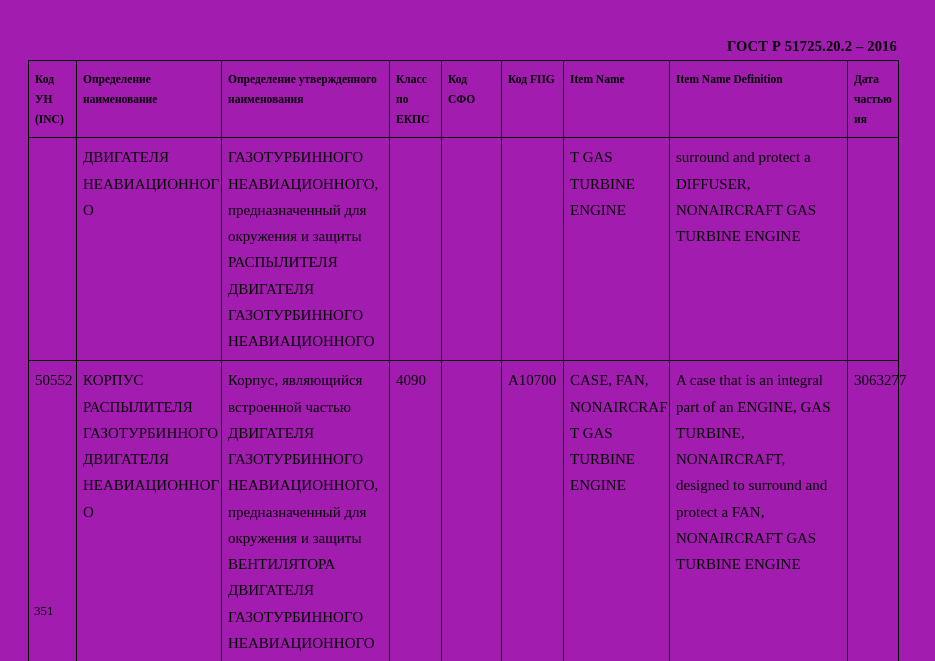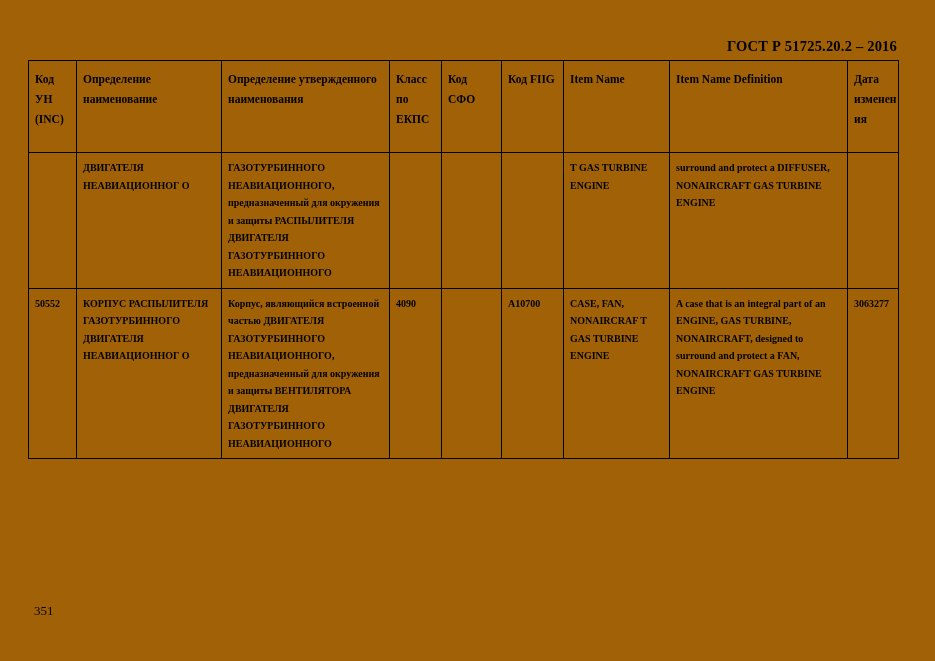--- a/index.html
+++ b/index.html
@@ -7,21 +7,21 @@
     padding: 0;
     background: #b0b0b0;
   }
   body {
     font-family: "Liberation Serif", serif;
   }
   .page {
     position: relative;
     width: 935px;
     height: 661px;
-    background: #a16207;
+    background: #a21caf;
     overflow: hidden;
   }
   .doc-header {
     position: absolute;
     top: 38px;
     right: 38px;
     font-family: "Liberation Serif", serif;
     font-size: 14.5px;
     font-weight: bold;
     color: #000;
@@ -33,32 +33,32 @@
     left: 28px;
     width: 870px;
     border-collapse: collapse;
     table-layout: fixed;
   }
   table.gost td, table.gost th {
     border: 1px solid #000;
     vertical-align: top;
     padding: 6px 5px 6px 6px;
     font-family: "Liberation Serif", serif;
-    font-size: 10px;
+    font-size: 15px;
     line-height: 1.75;
     color: #000;
     text-align: left;
-    font-weight: bold;
+    font-weight: normal;
   }
   table.gost thead th {
     font-weight: bold;
     font-size: 11.5px;
     line-height: 1.75;
     padding-top: 8px;
-    padding-bottom: 23px;
+    padding-bottom: 8px;
   }
   .page-number {
     position: absolute;
     left: 34px;
     top: 603px;
     font-family: "Liberation Serif", serif;
     font-size: 13px;
     color: #000;
   }
   
@@ -104,21 +104,21 @@
         <th class="cell-lines">Класс
 по
 ЕКПС</th>
         <th class="cell-lines">Код
 СФО</th>
         <th class="cell-lines">Код
 FIIG</th>
         <th class="cell-lines">Item Name</th>
         <th class="cell-lines">Item Name Definition</th>
         <th class="cell-lines">Дата
-изменен
+частью
 ия</th>
       </tr>
     </thead>
     <tbody>
       <tr>
         <td class="cell-lines"></td>
         <td class="cell-lines">ДВИГАТЕЛЯ
 НЕАВИАЦИОННОГ
 О</td>
         <td class="cell-lines">ГАЗОТУРБИННОГО

